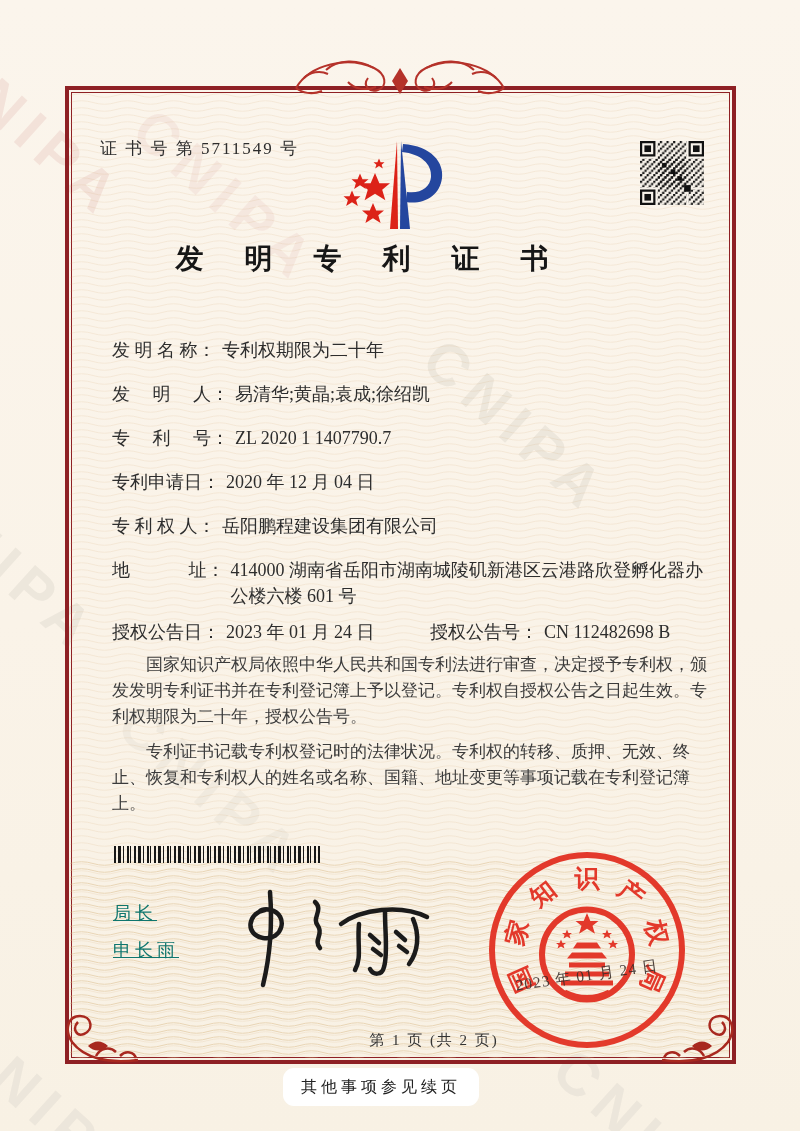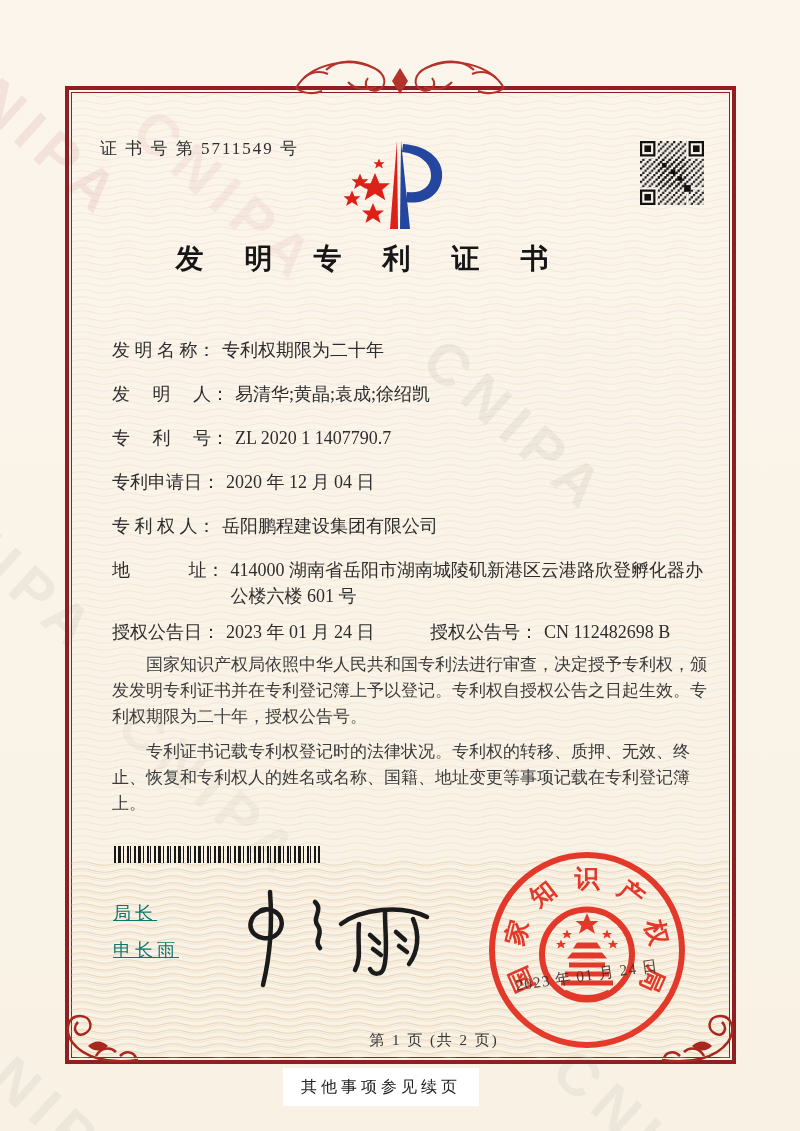--- a/index.html
+++ b/index.html
@@ -69,21 +69,21 @@
              color:#e23022;transform:translate(-50%,-50%) rotate(var(--a)) translateY(-72px);}
   .seal-emblem{position:absolute;left:50%;top:50%;transform:translate(-50%,-46%);}
   .seal-date{position:absolute;left:50%;top:64%;transform:translate(-50%,-50%) rotate(-8deg);
              white-space:nowrap;font-size:15.5px;letter-spacing:1px;color:rgba(45,33,30,.88);
              z-index:7;}
 
   .page-info{position:absolute;left:0;top:1031px;width:800px;text-align:center;
              font-size:15px;letter-spacing:2px;color:#333;z-index:4;padding-left:34px;}
   .cont-box{position:absolute;left:283px;top:1068px;width:196px;height:38px;
             background:#ffffff;z-index:7;text-align:center;line-height:38px;
-            font-size:16px;letter-spacing:4px;color:#222;}
+            font-size:16px;letter-spacing:4px;color:#222;border-radius:11px;}
 </style>
 </head>
 <body>
 
 <div class="page">
 
   <div class="wm pink" style="left:-30px;top:30px">CNIPA</div>
   <div class="wm pink faint" style="left:165px;top:95px">CNIPA</div>
   <div class="wm" style="left:455px;top:325px">CNIPA</div>
   <div class="wm" style="left:-55px;top:465px">CNIPA</div>

